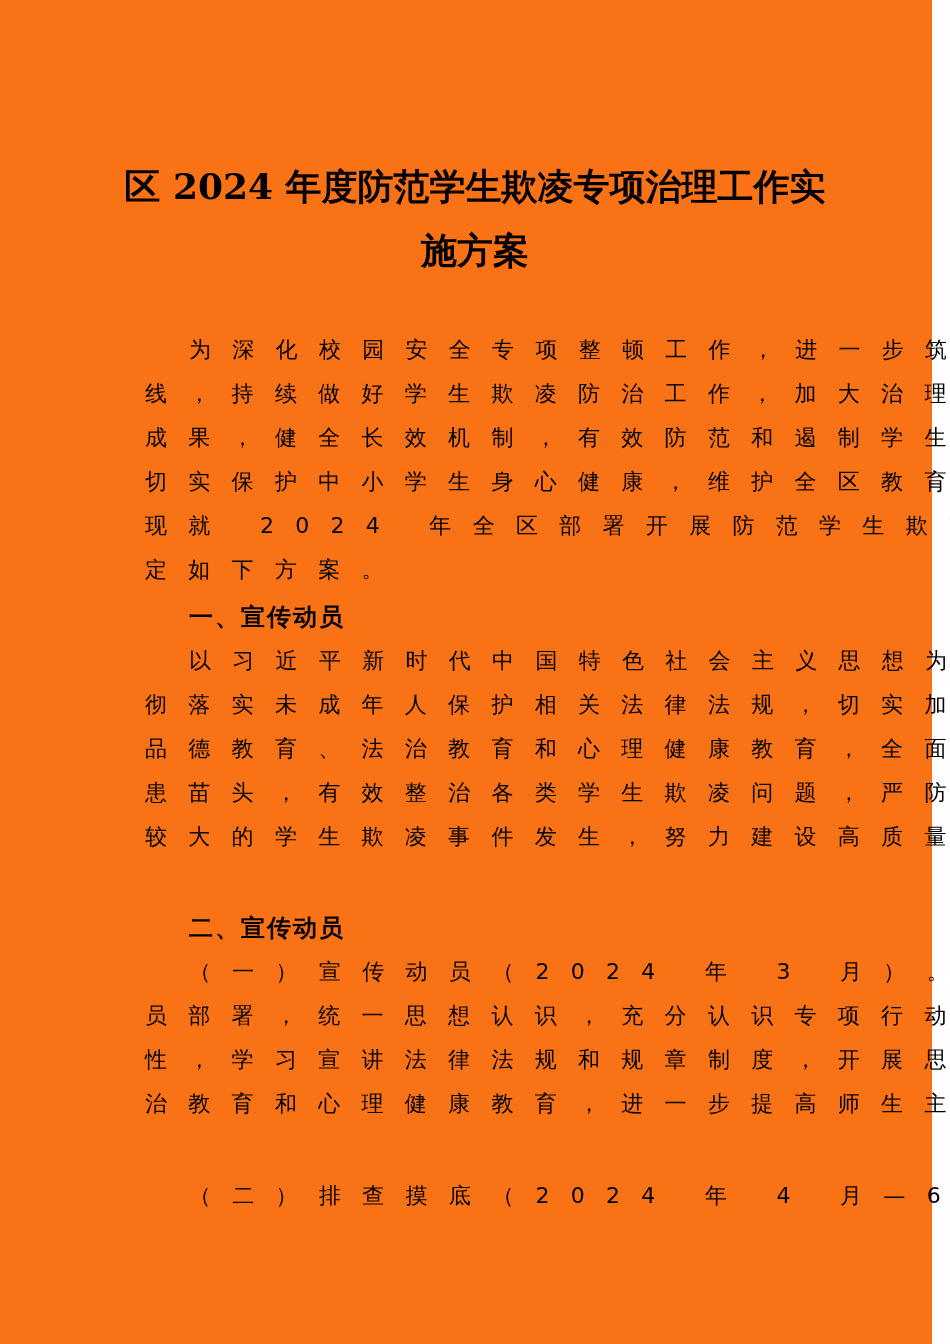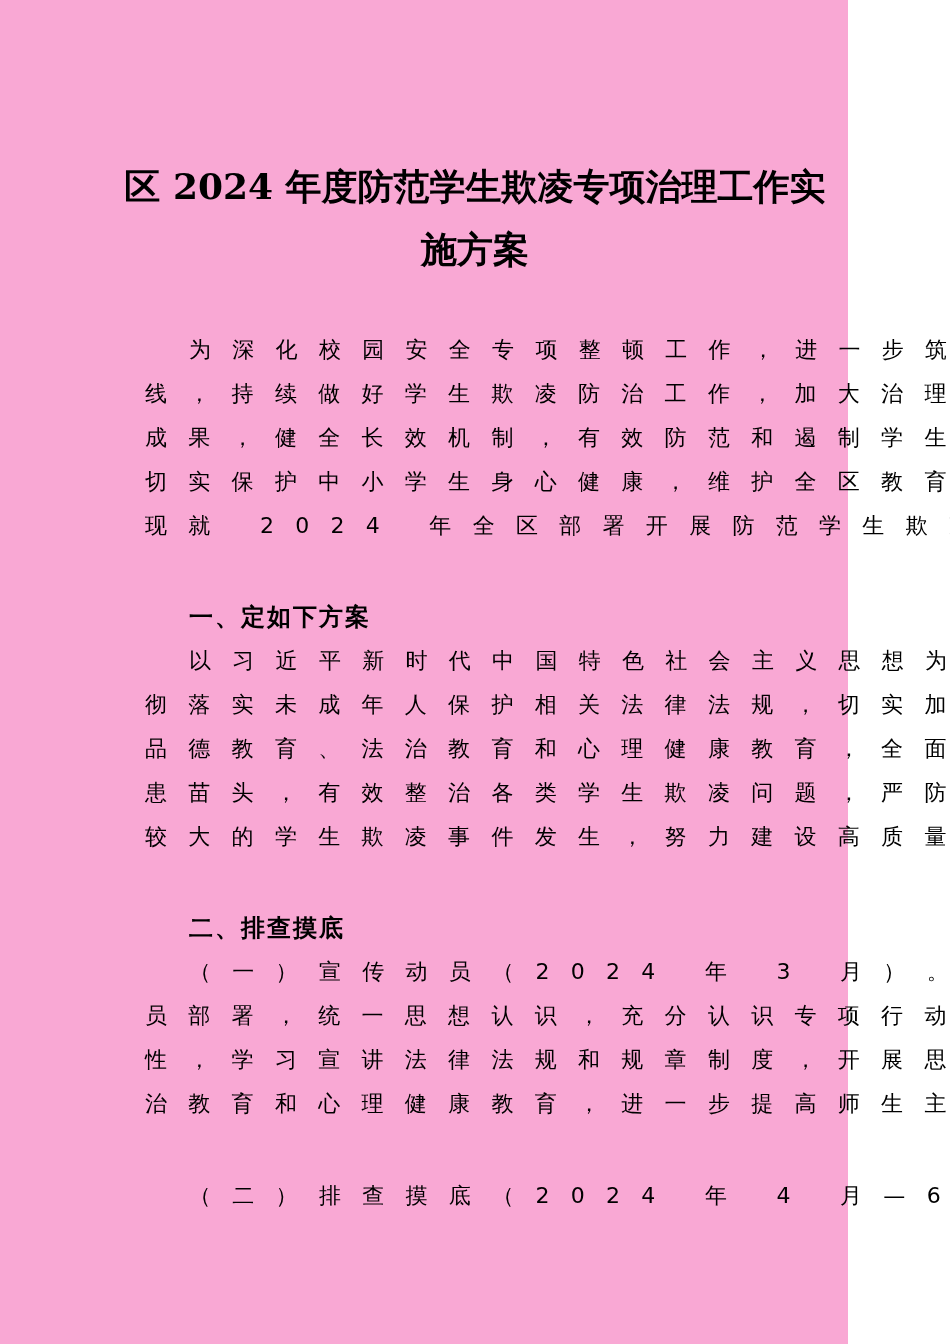--- a/index.html
+++ b/index.html
@@ -11,37 +11,37 @@
       width: 950px;
       height: 1344px;
       position: relative;
       overflow: hidden;
       color: #000000;
     }
     .page {
       position: absolute;
       left: 0;
       top: 0;
-      width: 848px;
+      width: 932px;
       height: 1344px;
-      background: #f9a8d4;
+      background: #f97316;
     }
     .title {
       position: absolute;
       left: 0;
       width: 950px;
       text-align: center;
       font-family: "DejaVu Serif", "Liberation Serif", serif;
       font-weight: bold;
       font-size: 36px;
       line-height: 44px;
       letter-spacing: 0px;
     }
     .title-1 { top: 164px; }
-    .title-2 { top: 228px; font-family: Liberation Serif, serif; }
+    .title-2 { top: 228px; }
 
     .body-text {
       position: absolute;
       left: 145px;
       width: 670px;
       font-family: "DejaVu Sans", "Liberation Sans", sans-serif;
       font-size: 22px;
       line-height: 44px;
       letter-spacing: 21.3px;
       text-align: justify;
@@ -73,33 +73,34 @@
 
   <div class="title title-1">区 2024 年度防范学生欺凌专项治理工作实</div>
   <div class="title title-2">施方案</div>
 
   <div class="body-text" style="top:328px;">
     <span class="line indent">为深化校园安全专项整顿工作，进一步筑牢校园安全防</span>
     <span class="line">线，持续做好学生欺凌防治工作，加大治理力度，巩固治理</span>
     <span class="line">成果，健全长效机制，有效防范和遏制学生欺凌事件发生，</span>
     <span class="line">切实保护中小学生身心健康，维护全区教育系统安全稳定，</span>
     <span class="line">现就 2024 年全区部署开展防范学生欺凌专项治理工作，制</span>
+    <span class="line">定如下方案。</span>
   </div>
 
-  <div class="heading" style="top:595px;">一、定如下方案</div>
+  <div class="heading" style="top:595px;">一、宣传动员</div>
 
   <div class="body-text" style="top:639px;">
     <span class="line indent">以习近平新时代中国特色社会主义思想为指导，全面贯</span>
     <span class="line">彻落实未成年人保护相关法律法规，切实加强中小学生思想</span>
     <span class="line">品德教育、法治教育和心理健康教育，全面排查学生欺凌隐</span>
     <span class="line">患苗头，有效整治各类学生欺凌问题，严防情节恶劣、影响</span>
     <span class="line">较大的学生欺凌事件发生，努力建设高质量平安校园，为青</span>
   </div>
 
-  <div class="heading" style="top:906px;">二、排查摸底</div>
+  <div class="heading" style="top:906px;">二、宣传动员</div>
 
   <div class="body-text" style="top:950px;">
     <span class="line indent">（一）宣传动员（2024 年 3 月）。各学校进行全面动</span>
     <span class="line">员部署，统一思想认识，充分认识专项行动的重要性、必要</span>
     <span class="line">性，学习宣讲法律法规和规章制度，开展思想道德教育、法</span>
     <span class="line">治教育和心理健康教育，进一步提高师生主动防范学生欺凌</span>
   </div>
 
   <div class="body-text" style="top:1174px;">
     <span class="line indent">（二）排查摸底（2024 年 4 月—6 月）。各学校集中开</span>

